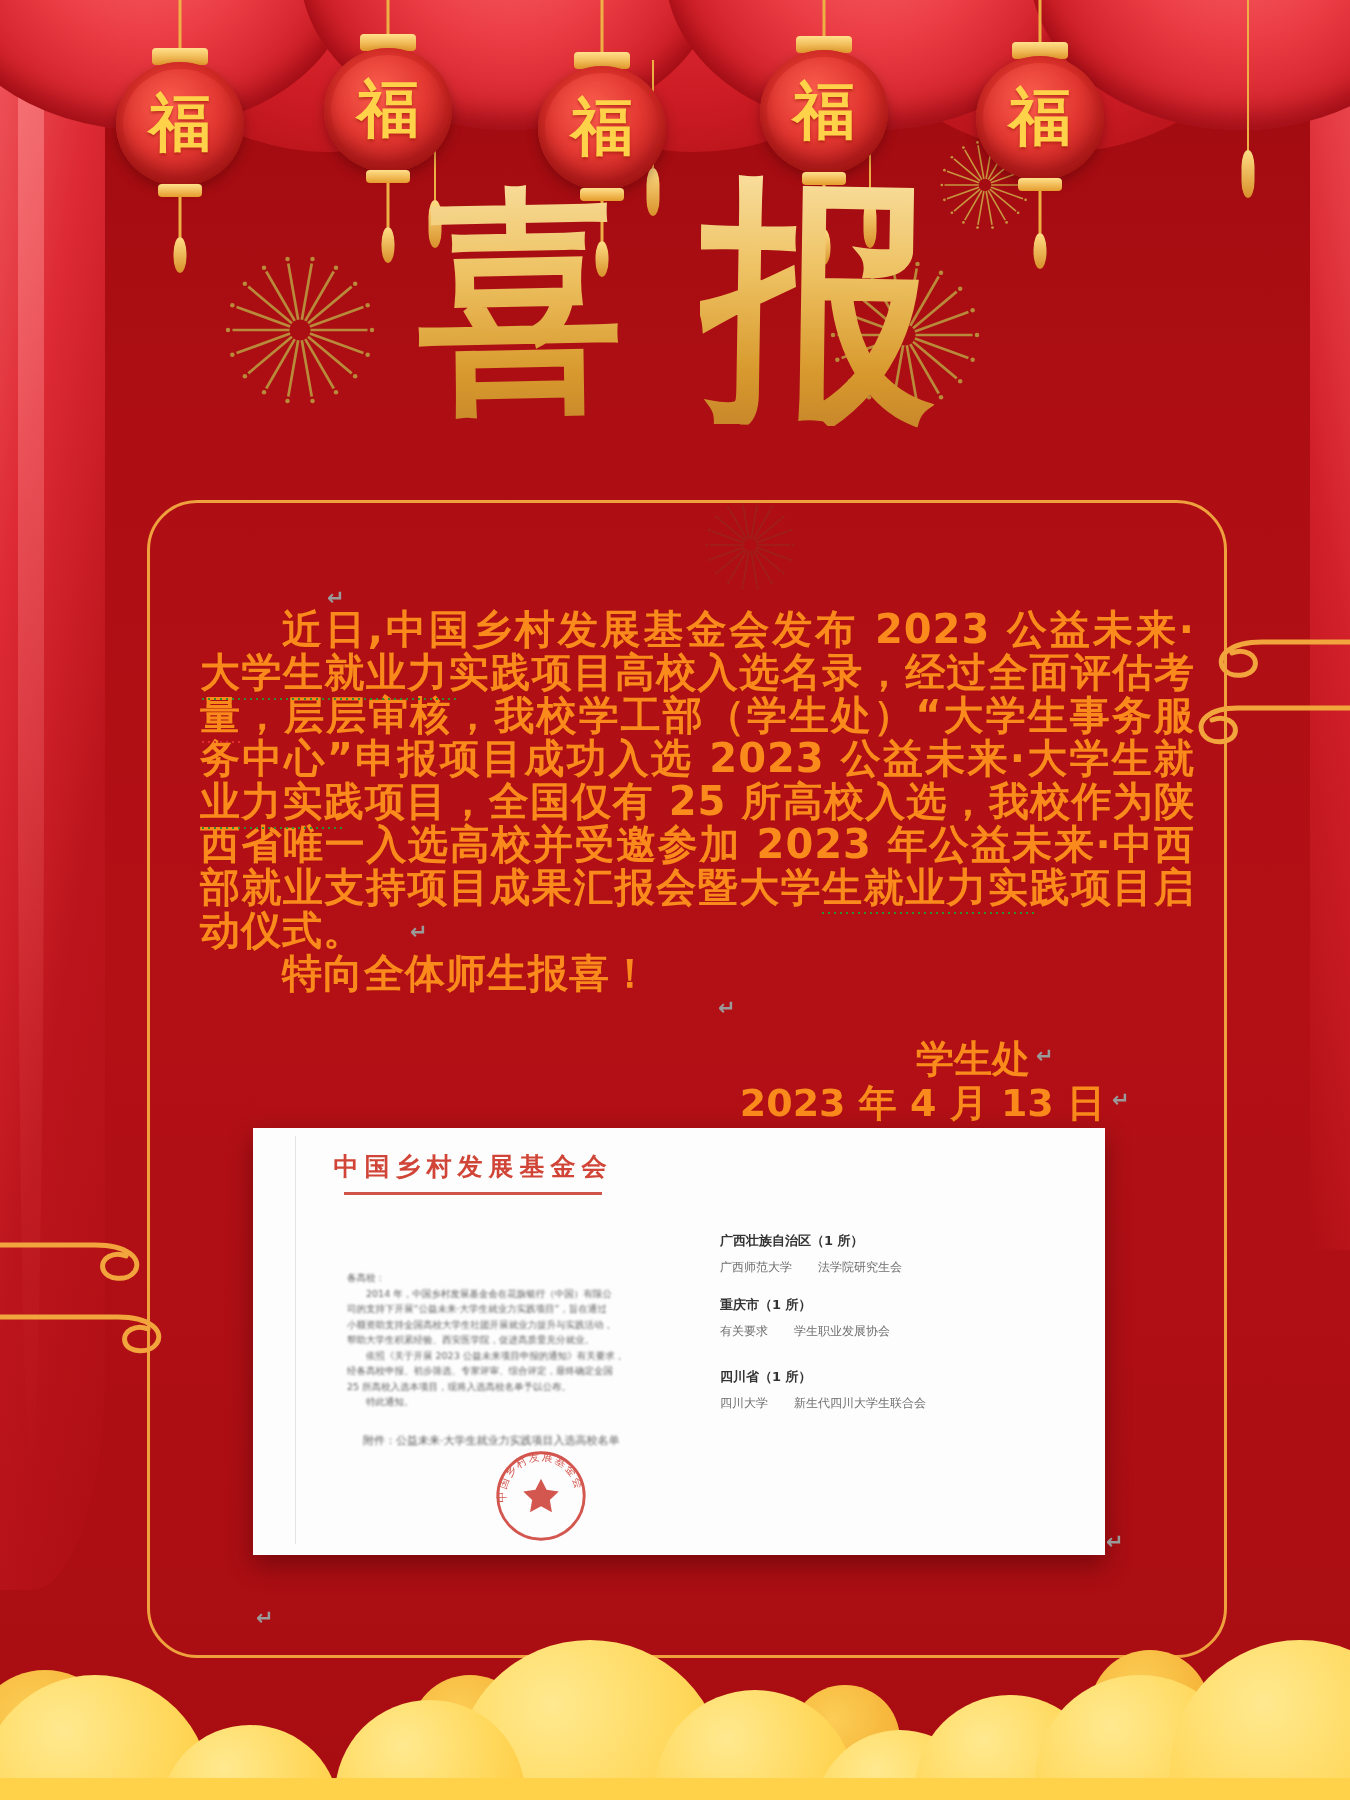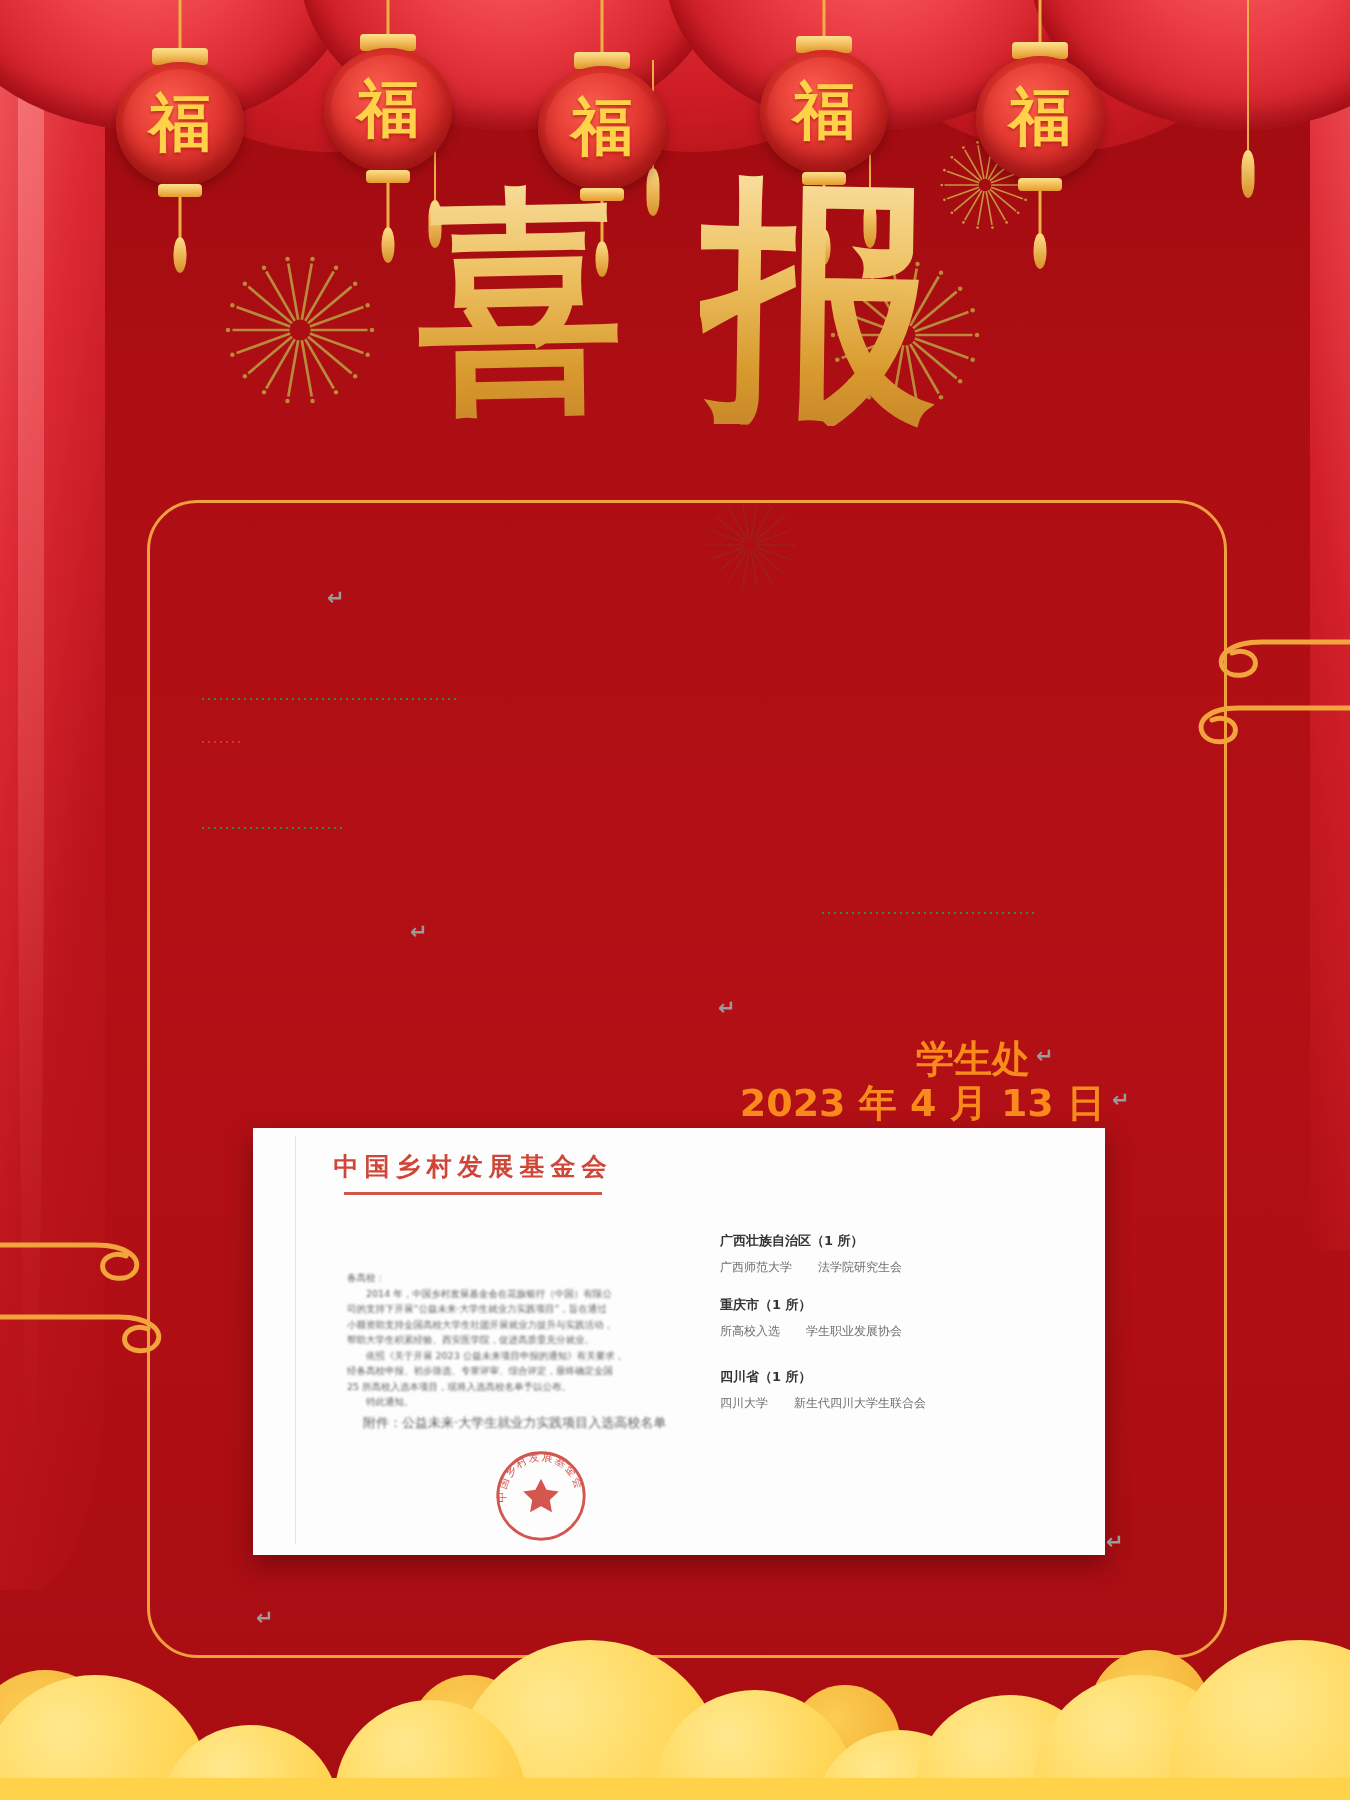--- a/index.html
+++ b/index.html
@@ -73,21 +73,21 @@
     box-shadow:0 10px 24px rgba(40,0,0,.4);}
   .doc-edge{position:absolute;left:42px;top:8px;width:1px;height:408px;background:#e4e4e4;}
   .org-name{position:absolute;left:55px;top:22px;width:330px;text-align:center;
     font-family:"DejaVu Serif",serif;font-weight:bold;font-size:25px;letter-spacing:6px;
     color:#d04537;filter:blur(.3px);white-space:nowrap;}
   .org-line{position:absolute;left:91px;top:64px;width:258px;height:3px;background:#d0564a;}
   .doc-title{position:absolute;left:40px;top:78px;width:360px;text-align:center;
     font-size:12.5px;font-weight:bold;color:#4a4a4a;line-height:17px;filter:blur(.45px);}
   .doc-body{position:absolute;left:94px;top:142px;font-size:9.5px;color:#5e5e5e;
     line-height:15.5px;filter:blur(.8px);white-space:nowrap;}
-  .attach{position:absolute;left:110px;top:286px;font-size:13px;color:#5e5e5e;filter:blur(.8px);white-space:nowrap;}
+  .attach{position:absolute;left:110px;top:305px;font-size:11px;color:#5e5e5e;filter:blur(.8px);white-space:nowrap;}
   .seal{position:absolute;left:240px;top:320px;width:96px;height:96px;opacity:.85;}
   .sec{position:absolute;left:467px;width:370px;}
   .sec-h{font-size:13px;font-weight:bold;color:#333;filter:blur(.35px);white-space:nowrap;}
   .sec-row{margin-top:9px;font-size:12px;color:#6f6f6f;filter:blur(.45px);white-space:nowrap;}
   .sec-row .org{margin-left:26px;}
   
   .cloud{position:absolute;border-radius:50%;z-index:10;
     background:radial-gradient(circle at 36% 24%,#ffe98f 0%,#ffd95e 45%,#ffcb43 72%,#f3a82f 100%);}
   .cloud.dk{background:radial-gradient(circle at 40% 30%,#fccd55 0%,#f6b53a 60%,#e99a26 100%);z-index:9;}
   .cloud-base{position:absolute;left:0;bottom:0;width:1350px;height:22px;background:#ffd24a;z-index:10;}
@@ -442,20 +442,24 @@
   <div class="frame"></div>
   <svg class="curl" viewBox="0 0 160 150" style="left:1192px;top:612px;width:160px;height:150px">
     <path d="M158 30 H70 C38 30 24 44 31 56 C38 67 60 65 63 54 C66 43 52 36 40 41" fill="none" stroke="#f2a53c" stroke-width="5" stroke-linecap="round"></path>
     <path d="M158 96 H46 C16 96 4 110 11 122 C18 133 40 132 43 121 C46 110 32 103 20 108" fill="none" stroke="#f2a53c" stroke-width="5" stroke-linecap="round"></path>
   </svg>
   <svg class="curl" viewBox="0 0 170 160" style="left:0;top:1205px;width:170px;height:160px">
     <path d="M0 40 H95 C128 40 142 54 135 66 C128 77 106 75 103 64 C100 53 114 46 126 51" fill="none" stroke="#f2a53c" stroke-width="5" stroke-linecap="round"></path>
     <path d="M0 112 H118 C150 112 164 126 157 138 C150 149 128 148 125 137 C122 126 136 119 148 124" fill="none" stroke="#f2a53c" stroke-width="5" stroke-linecap="round"></path>
   </svg>
 
+  <div class="announce">
+    <p>近日,中国乡村发展基金会发布 2023 公益未来·大学生就业力实践项目高校入选名录，经过全面评估考量，层层审核，我校学工部（学生处）“大学生事务服务中心”申报项目成功入选 2023 公益未来·大学生就业力实践项目，全国仅有 25 所高校入选，我校作为陕西省唯一入选高校并受邀参加 2023 年公益未来·中西部就业支持项目成果汇报会暨大学生就业力实践项目启动仪式。</p>
+    <div class="closing">特向全体师生报喜！</div>
+  </div>
   <div class="sig-line" style="top:1034px;right:320px">学生处</div>
   <div class="sig-line" style="top:1078px;right:245px">2023 年 4 月 13 日</div>
 
   <div class="sq sq-green" style="left:200px;top:697px;width:260px"></div>
   <div class="sq sq-red" style="left:200px;top:740px;width:44px"></div>
   <div class="sq sq-green" style="left:200px;top:826px;width:142px"></div>
   <div class="sq sq-green" style="left:820px;top:911px;width:215px"></div>
 
   <span class="pm" style="left:327px;top:588px">↵</span>
   <span class="pm" style="left:410px;top:922px">↵</span>
@@ -490,21 +494,21 @@
       <text fill="#cc3a31" font-size="11.5" letter-spacing="1.5">
         <textPath href="#sealArc" startOffset="4%">中国乡村发展基金会</textPath>
       </text>
     </svg>
     <div class="sec" style="top:104px">
       <div class="sec-h">广西壮族自治区（1 所）</div>
       <div class="sec-row"><span>广西师范大学</span><span class="org">法学院研究生会</span></div>
     </div>
     <div class="sec" style="top:168px">
       <div class="sec-h">重庆市（1 所）</div>
-      <div class="sec-row"><span>所高校入选</span><span class="org">学生职业发展协会</span></div>
+      <div class="sec-row"><span>有关要求</span><span class="org">学生职业发展协会</span></div>
     </div>
     <div class="sec" style="top:240px">
       <div class="sec-h">四川省（1 所）</div>
       <div class="sec-row"><span>四川大学</span><span class="org">新生代四川大学生联合会</span></div>
     </div>
   </div>
 
   <div class="cloud dk" style="left:-30px;top:1670px;width:150px;height:150px"></div>
   <div class="cloud dk" style="left:410px;top:1675px;width:120px;height:120px"></div>
   <div class="cloud dk" style="left:790px;top:1685px;width:110px;height:110px"></div>

